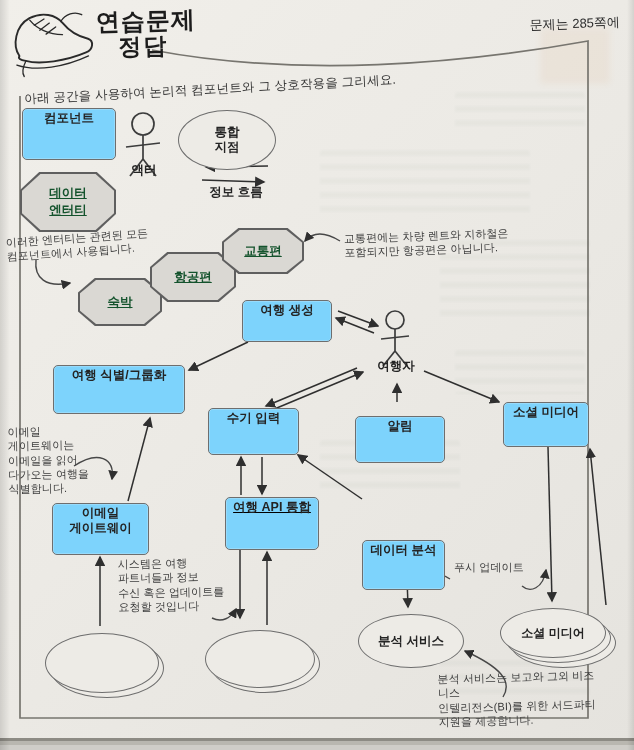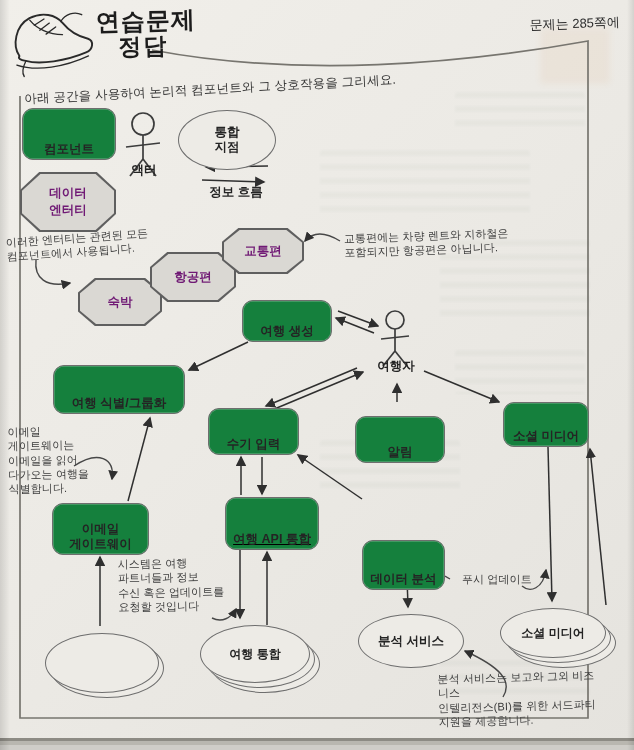--- a/index.html
+++ b/index.html
@@ -26,43 +26,43 @@
     font-weight:800;line-height:1.08;transform:rotate(-1.5deg);}
   .hdr-title .t1{font-size:24px;letter-spacing:1px;}
   .hdr-title .t2{font-size:23px;margin-left:22px;letter-spacing:2px;}
   .page-ref{position:absolute;left:470px;top:16px;width:150px;z-index:4;
     text-align:right;font-size:13px;color:#2c2c2c;transform:rotate(-2deg);}
   .sneaker{position:absolute;left:4px;top:2px;z-index:4;transform:rotate(-8deg);}
 
   .instruction{position:absolute;left:24px;top:80px;width:420px;z-index:4;
     font-size:12.5px;color:#343434;transform:rotate(-3deg);letter-spacing:0.2px;}
 
-  .comp{position:absolute;z-index:5;background:#15803d;
-    border:1.6px solid #6e6e6e;border-radius:11px;
-    display:flex;align-items:flex-end;justify-content:center;text-align:center;
+  .comp{position:absolute;z-index:5;background:#7dd3fc;
+    border:1.6px solid #6e6e6e;border-radius:5px;
+    display:flex;align-items:flex-start;justify-content:center;text-align:center;
     box-shadow:0 0 0 0.5px rgba(255,255,255,0.4) inset;}
   .comp .lbl{font-size:12.5px;font-weight:600;color:#242424;
     white-space:pre-line;line-height:1.2;padding:2px 4px;}
 
   .ellipse{position:absolute;z-index:5;border:1.6px solid #6e6e6e;border-radius:50%;
     background:#edebe6;display:flex;align-items:center;justify-content:center;text-align:center;}
   .ellipse .lbl{font-size:12.5px;font-weight:600;color:#242424;white-space:pre-line;line-height:1.2;}
 
   .stack{position:absolute;z-index:5;}
   .stack .ell{position:absolute;border:1.5px solid #6e6e6e;border-radius:50%;background:#edebe6;}
   .stack .e-front{display:flex;align-items:center;justify-content:center;text-align:center;}
   .stack .e-front .lbl{font-size:12px;font-weight:600;color:#242424;}
 
   .octa{position:absolute;z-index:5;}
   .octa .o-bg{position:absolute;inset:0;background:#5f5f5f;
     clip-path:polygon(20% 0,80% 0,100% 30%,100% 70%,80% 100%,20% 100%,0 70%,0 30%);}
   .octa .o-fill{position:absolute;inset:2px;background:#dad8d3;
     clip-path:polygon(20% 0,80% 0,100% 30%,100% 70%,80% 100%,20% 100%,0 70%,0 30%);}
   .octa .lbl{position:absolute;inset:0;display:flex;align-items:center;justify-content:center;
-    font-size:12.5px;font-weight:600;color:#701a75;white-space:pre-line;text-align:center;z-index:1;}
+    font-size:12.5px;font-weight:600;color:#14532d;white-space:pre-line;text-align:center;z-index:1;text-decoration:underline;}
 
   .free-label{position:absolute;z-index:5;font-size:12.5px;font-weight:600;color:#242424;text-align:center;}
 
   .note{position:absolute;z-index:5;font-size:11px;color:#3d3d3d;line-height:1.3;
     white-space:pre-line;letter-spacing:0.1px;}
 
   .bleed{position:absolute;z-index:1;border-radius:3px;filter:blur(1.2px);
     background:repeating-linear-gradient(to bottom,rgba(90,120,95,0.55) 0 6px,rgba(0,0,0,0) 6px 14px);
     opacity:0.07;}
   .bleed.orange{background:rgba(205,125,60,0.55);opacity:0.12;filter:blur(3px);}
@@ -219,23 +219,20 @@
   <span class="lbl">데이터 분석</span>
 </div>
 
 <div class="stack" style="left:40px;top:628px;width:124px;height:70px;">
   <div class="ell" style="left:10px;top:10px;width:112px;height:58px;"></div>
   <div class="ell" style="left:5px;top:5px;width:112px;height:58px;"></div>
 </div>
 <div class="stack" style="left:200px;top:625px;width:120px;height:68px;">
   <div class="ell" style="left:10px;top:10px;width:108px;height:56px;"></div>
   <div class="ell" style="left:5px;top:5px;width:108px;height:56px;"></div>
-  <div class="ell e-front" style="left:0;top:0;width:108px;height:56px;">
-    <span class="lbl">여행 통합</span>
-  </div>
 </div>
 <div class="ellipse" style="left:358px;top:614px;width:104px;height:52px;">
   <span class="lbl">분석 서비스</span>
 </div>
 <div class="stack" style="left:500px;top:608px;width:118px;height:60px;">
   <div class="ell" style="left:10px;top:10px;width:104px;height:48px;"></div>
   <div class="ell" style="left:5px;top:5px;width:104px;height:48px;"></div>
   <div class="ell e-front" style="left:0;top:0;width:104px;height:48px;">
     <span class="lbl">소셜 미디어</span>
   </div>
@@ -247,20 +244,20 @@
 포함되지만 항공편은 아닙니다.</div>
 <div class="note" style="left:8px;top:424px;width:100px;transform:rotate(-1deg);">이메일
 게이트웨이는
 이메일을 읽어
 다가오는 여행을
 식별합니다.</div>
 <div class="note" style="left:118px;top:556px;width:120px;transform:rotate(-1deg);">시스템은 여행
 파트너들과 정보
 수신 혹은 업데이트를
 요청할 것입니다</div>
-<div class="note" style="left:454px;top:572px;width:80px;margin-left:8px;">푸시 업데이트</div>
+<div class="note" style="left:454px;top:560px;width:80px;">푸시 업데이트</div>
 <div class="note" style="left:438px;top:670px;width:160px;transform:rotate(-1.5deg);">분석 서비스는 보고와 그외 비즈니스
 인텔리전스(BI)를 위한 서드파티
 지원을 제공합니다.</div>
 
 <div class="page-edge-bottom"></div>
 <div class="page-edge-right"></div>
 <div class="page-edge-left"></div>
 
 </body></html>

